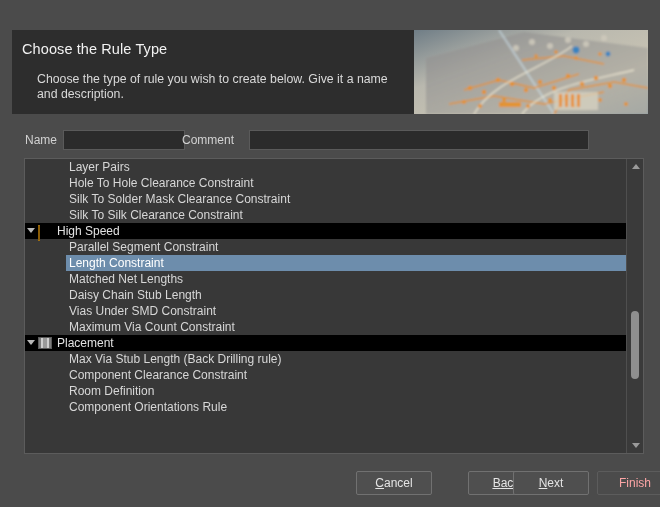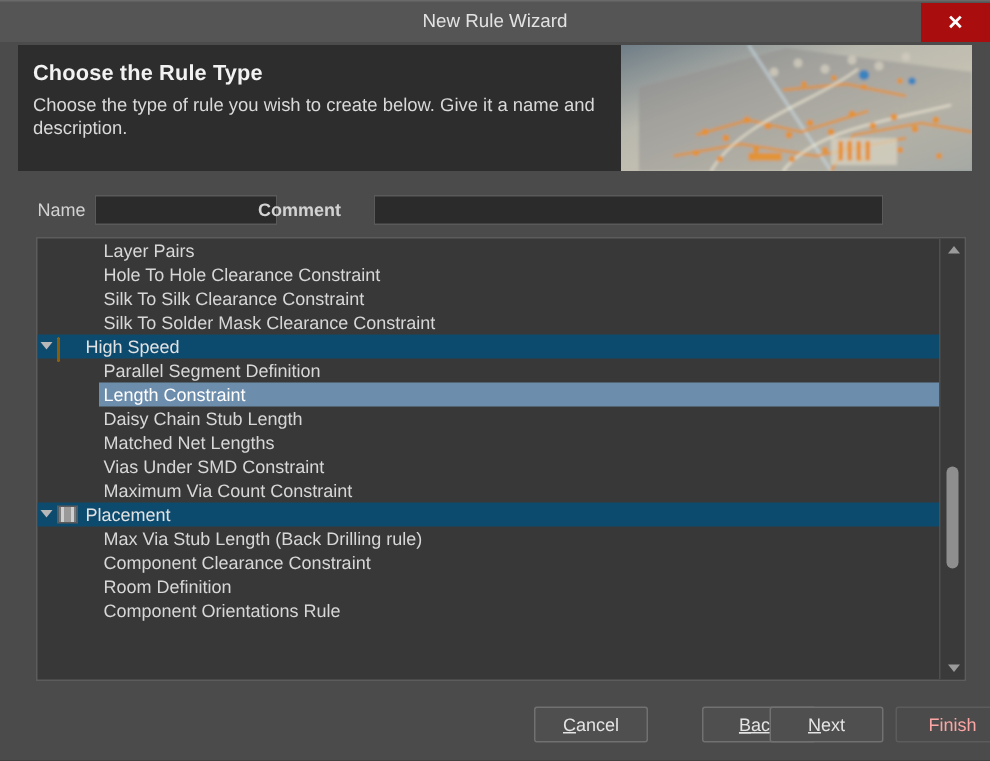--- a/index.html
+++ b/index.html
@@ -75,29 +75,29 @@
   }
   .header-text {
     position: absolute;
     left: 10px;
     top: 11px;
     width: 400px;
   }
   .header-title {
     color: #f2f2f2;
     font-size: 14.5px;
-    font-weight: bold;
+    font-weight: normal;
     margin: 0 0 6px 0;
     letter-spacing: 0.1px;
   }
   .header-desc {
     color: #d9d9d9;
     font-size: 12.3px;
     line-height: 15px;
-    margin: 0;
+    margin: 15px;
   }
 
   
   .fields {
     position: absolute;
     left: 12px;
     top: 130px;
     width: 636px;
     height: 22px;
   }
@@ -115,21 +115,21 @@
     border: 1px solid #5a5a5a;
     box-sizing: border-box;
     color: #dcdcdc;
     font-size: 12px;
     padding: 0 4px;
     font-family: "Liberation Sans", sans-serif;
     outline: none;
   }
   #name-label  { left: 13px; }
   #name-input  { left: 51px; width: 122px; }
-  #comment-label { left: 160px; font-weight: bold; }
+  #comment-label { left: 170px; }
   #comment-input { left: 237px; width: 340px; }
 
   
   .list-panel {
     position: absolute;
     left: 24px;
     top: 158px;
     width: 620px;
     height: 296px;
     background: #383838;
@@ -166,21 +166,21 @@
     position: absolute;
     left: 41px;
     top: 0;
     right: 0;
     height: 16px;
     background: #6d8dac;
   }
   .row.leaf.selected .row-label { z-index: 2; }
 
   .row.group {
-    background: #0c4a6e;
+    background: #000000;
     color: #e2e2e2;
   }
   .row.group .row-label {
     position: absolute;
     left: 32px;
     top: 0;
   }
   .tri {
     position: absolute;
     left: 2px;
@@ -304,24 +304,20 @@
   #btn-back   { left: 444px; text-decoration: underline; }
   #btn-next   { left: 489px; }
   #btn-finish { left: 573px; }
   .accel { text-decoration: underline; }
 </style>
 </head>
 <body>
 
 <div id="dialog">
 
-  <div class="titlebar">
-    <div class="titlebar-text">New Rule Wizard</div>
-    <button class="close-btn" id="close-btn" style="background: rgb(169, 13, 13);">✕</button>
-  </div>
 
   <div class="header">
     <div class="header-art">
       <svg width="244" height="84" viewBox="0 0 244 84">
         <defs>
           <linearGradient id="bgGrad" x1="0" y1="0" x2="1" y2="1">
             <stop offset="0%" stop-color="#6f7d86"></stop>
             <stop offset="35%" stop-color="#b9b8ae"></stop>
             <stop offset="70%" stop-color="#c9c4b4"></stop>
             <stop offset="100%" stop-color="#8e9aa0"></stop>
@@ -413,38 +409,38 @@
 
   <div class="list-panel">
     <div class="list-viewport" id="list-viewport">
         <div class="row leaf">
           <span class="row-label">Layer Pairs</span>
         </div>
         <div class="row leaf">
           <span class="row-label">Hole To Hole Clearance Constraint</span>
         </div>
         <div class="row leaf">
+          <span class="row-label">Silk To Solder Mask Clearance Constraint</span>
+        </div>
+        <div class="row leaf">
           <span class="row-label">Silk To Silk Clearance Constraint</span>
         </div>
-        <div class="row leaf">
-          <span class="row-label">Silk To Solder Mask Clearance Constraint</span>
-        </div>
         <div class="row group"><span class="tri"></span><span class="gicon icon-highspeed"></span><span class="row-label">High Speed</span></div>
         <div class="row leaf">
-          <span class="row-label">Parallel Segment Definition</span>
+          <span class="row-label">Parallel Segment Constraint</span>
         </div>
         <div class="row leaf selected">
           <span class="sel-bg" style="background: rgb(109, 141, 172);"></span>
           <span class="row-label">Length Constraint</span>
         </div>
         <div class="row leaf">
+          <span class="row-label">Matched Net Lengths</span>
+        </div>
+        <div class="row leaf">
           <span class="row-label">Daisy Chain Stub Length</span>
-        </div>
-        <div class="row leaf">
-          <span class="row-label">Matched Net Lengths</span>
         </div>
         <div class="row leaf">
           <span class="row-label">Vias Under SMD Constraint</span>
         </div>
         <div class="row leaf">
           <span class="row-label">Maximum Via Count Constraint</span>
         </div>
         <div class="row group">
           <span class="tri"></span>
           <span class="gicon icon-placement"></span>

